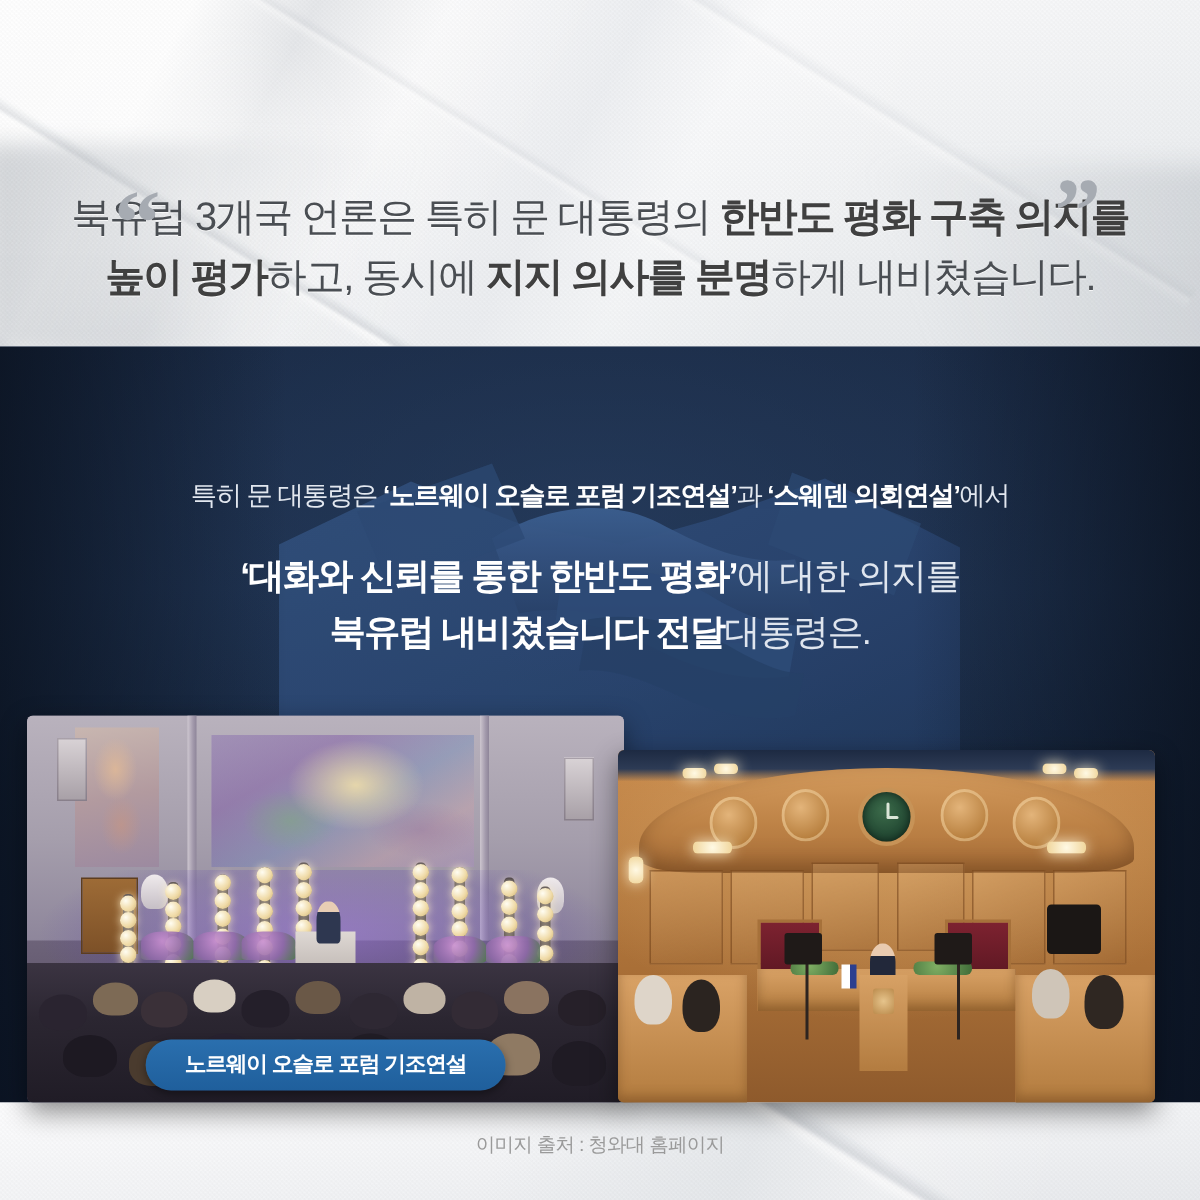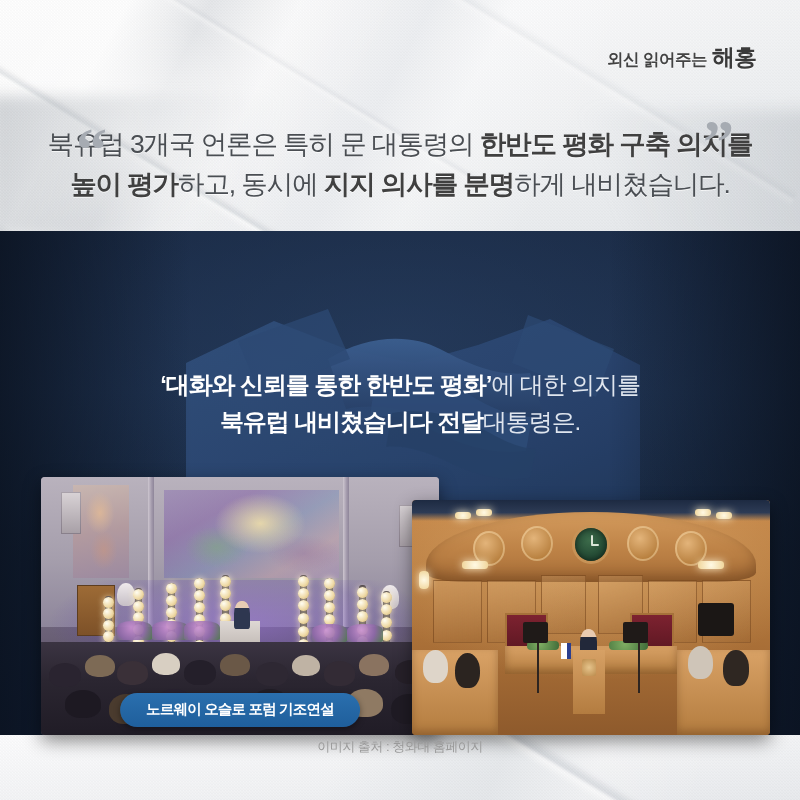--- a/index.html
+++ b/index.html
@@ -131,21 +131,21 @@
     font-size:24px;letter-spacing:-1.1px;color:#dfe5ee;line-height:1.54;white-space:nowrap;z-index:4;
   }
   .mid-l2 b{font-weight:700;color:#ffffff;}
 
   
   .photo{
     position:absolute;border-radius:4px;overflow:hidden;
     box-shadow:0 6px 18px rgba(0,0,0,.45);
     z-index:4;
   }
-  .photo.left{left:41px;top:477px;width:398px;height:258px;text-decoration:underline;}
+  .photo.left{left:18px;top:477px;width:398px;height:258px;text-decoration:underline;}
   .photo.right{left:412px;top:500px;width:358px;height:235px;}
   .ph-inner{position:absolute;inset:0;}
 
   
   .oslo-wall{position:absolute;inset:0;background:linear-gradient(180deg,#8d8295 0%,#7c7389 38%,#6a6076 62%,#4b4458 100%);}
   .oslo-marble{position:absolute;left:0;top:0;width:100%;height:58%;
     background:linear-gradient(180deg,#b9b2bd,#a59eac 55%,#8e869b);}
   .mural{position:absolute;background:linear-gradient(150deg,#b6a9c6,#9f88b4 28%,#8f9fb8 55%,#b9a4a9 78%,#9d8fae);}
   .mural.main{left:31%;top:5%;width:44%;height:34%;}
   .mural.main:after{content:"";position:absolute;inset:0;
@@ -245,44 +245,40 @@
       linear-gradient(112deg,rgba(255,255,255,0) 42%,rgba(228,231,234,.8) 62%,rgba(255,255,255,.25) 74%,rgba(255,255,255,0) 88%),
       linear-gradient(175deg,#fdfdfe 0%,#f3f4f6 55%,#e9ebee 100%);
   }
   .bot-crease{
     position:absolute;right:-40px;top:-30px;width:360px;height:22px;
     transform:rotate(31deg);transform-origin:0 0;
     background:linear-gradient(to bottom,rgba(255,255,255,0),rgba(176,182,190,.4) 48%,rgba(255,255,255,.8) 58%,rgba(255,255,255,0));
     filter:blur(1.4px);
   }
   .credit{
-    position:absolute;left:0;top:738px;width:800px;text-align:center;
+    position:absolute;left:0;top:754px;width:800px;text-align:center;
     font-size:13px;letter-spacing:-.5px;color:#9a9a9a;z-index:6;
   }
 </style>
 </head>
 <body>
 
 <div id="card">
 
   <div class="top-band">
     <div class="sheen-l"></div>
     <div class="crease c1"></div>
     <div class="crease c2"></div>
     <div class="crease c3"></div>
     <div class="crease c4"></div>
     <div class="shade-bl"></div>
     <div class="shade-br"></div>
     <div class="noise-top"></div>
   </div>
 
-  <div class="brand">
-    <span class="b-lead">외신 읽어주는</span>
-    <span class="b-name">해홍</span>
-  </div>
 
   <div class="quote-wrap">
     <span class="qmark open">“</span>
     <span class="qmark close">”</span>
     <div class="q-line">
       <span class="nm">북유럽 3개국 언론은 특히 문 대통령의 </span><span class="hl">한반도 평화 구축 의지를</span>
     </div>
     <div class="q-line">
       <span class="hl">높이 평가</span><span class="nm">하고, 동시에 </span><span class="hl">지지 의사를 분명</span><span class="nm">하게 내비쳤습니다.</span>
     </div>
@@ -306,20 +302,23 @@
         <path d="M150 122 C188 98 232 96 262 112 C292 128 320 140 352 136 L366 178 C330 196 288 196 252 182 C226 172 196 166 168 172 Z" fill="url(#hg2)" opacity=".95"></path>
         <path d="M196 150 C226 138 262 142 292 158 C312 170 332 180 354 180 L348 214 C318 218 288 210 260 196 C236 184 214 176 192 180 Z" fill="#2f4d79" opacity=".9"></path>
         <path d="M214 176 C248 170 284 180 312 196 C330 206 344 212 358 212 L352 240 C326 246 296 238 268 224 C246 214 226 208 208 210 Z" fill="#274268" opacity=".85"></path>
         <path d="M60 104 L150 72 L172 122 L82 156 Z" fill="#2e4b76" opacity=".75"></path>
         <path d="M350 78 L436 112 L418 160 L334 126 Z" fill="#2e4b76" opacity=".7"></path>
       </svg>
     </div>
     <div class="mid-vig"></div>
   </div>
 
+  <div class="mid-l1">
+    <span>특히 문 대통령은 </span><b>‘노르웨이 오슬로 포럼 기조연설’</b><span>과 </span><b>‘스웨덴 의회연설’</b><span>에서</span>
+  </div>
 
   <div class="mid-l2">
     <div>
       <b>‘대화와 신뢰를 통한 한반도 평화’</b><span>에 대한 의지를</span>
     </div>
     <div>
       <b>북유럽 내비쳤습니다 전달</b><span>대통령은.</span>
     </div>
   </div>
 

